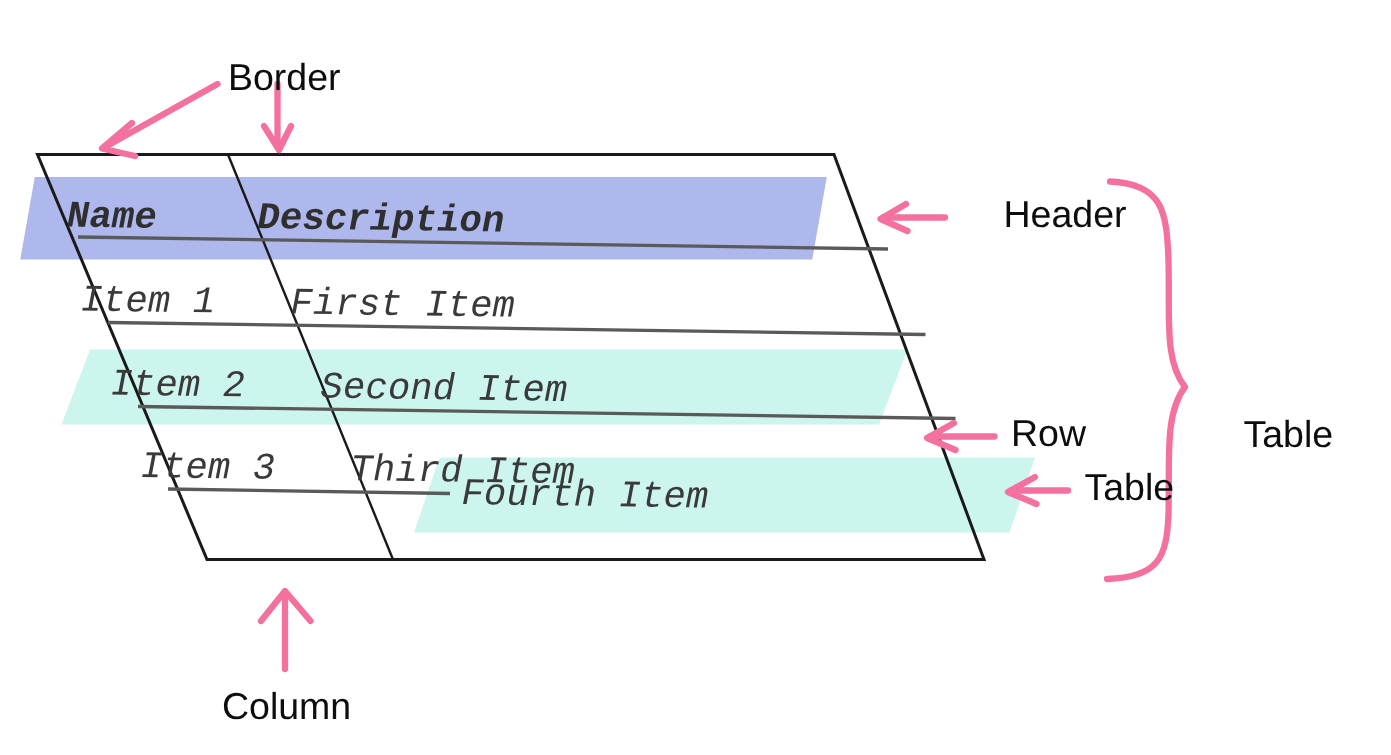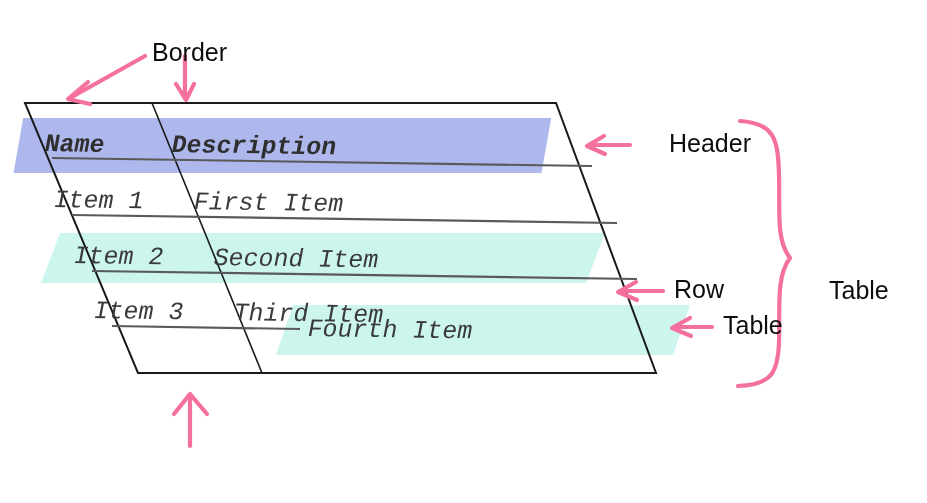--- a/index.html
+++ b/index.html
@@ -152,14 +152,15 @@
   <div class="anno-label" id="label-border">Border</div>
 
   <div class="anno-label" id="label-header">Header</div>
 
   <div class="anno-label" id="label-table">Table</div>
 
   <div class="anno-label" id="label-row">Row</div>
 
   <div class="anno-label" id="label-cell">Table</div>
 
+  <div class="anno-label" id="label-column">Column</div>
 
 </div>
 
 </body></html>

